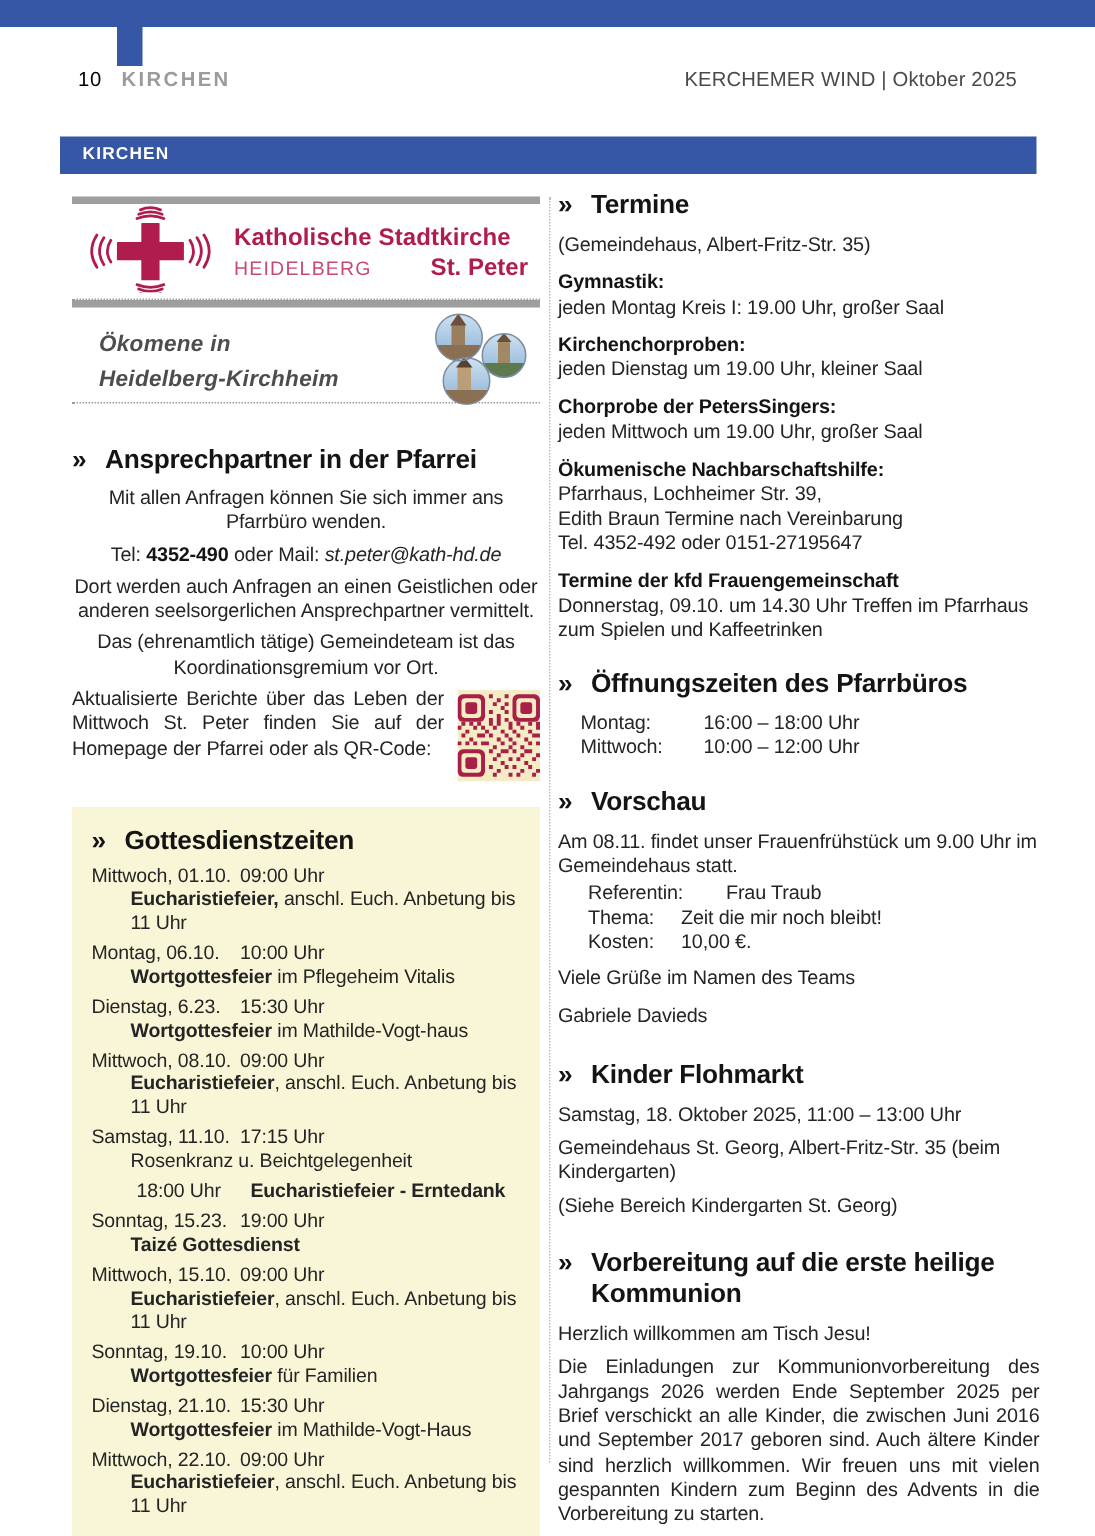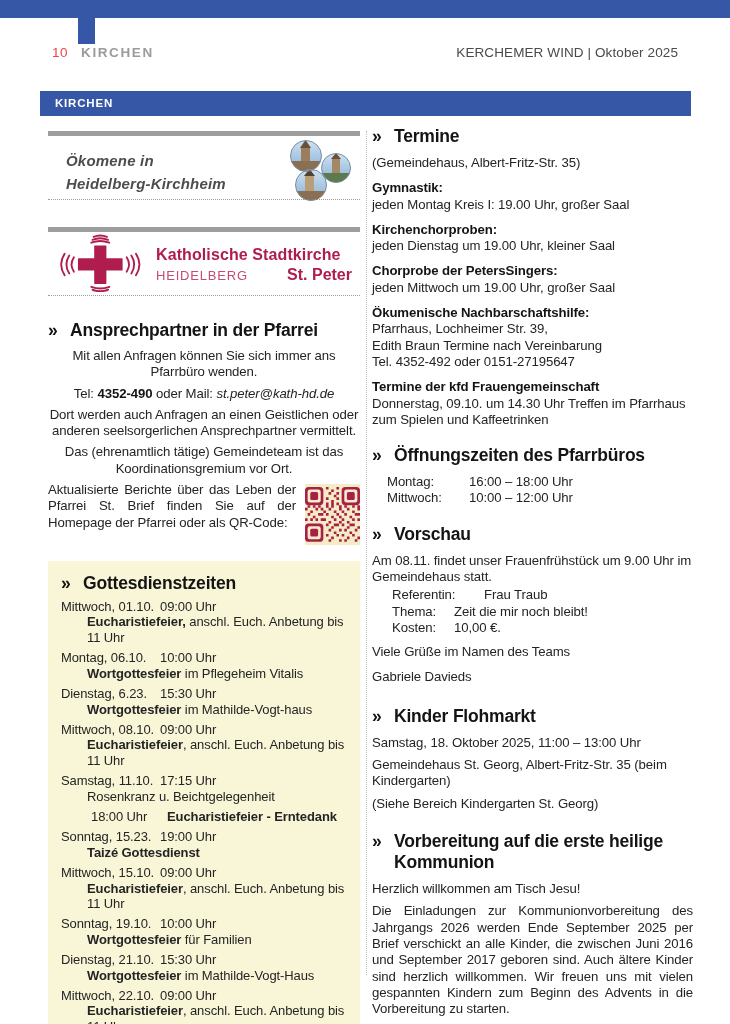--- a/index.html
+++ b/index.html
@@ -5,21 +5,21 @@
   html,body { margin:0; padding:0; }
   body {
     width:730px; height:1024px; position:relative; overflow:hidden;
     background:#ffffff; font-family:"Liberation Sans", sans-serif;
     color:#242424; -webkit-font-smoothing:antialiased;
   }
   
   .topbar { position:absolute; left:0; top:0; width:730px; height:18px; background:#3656a6; }
   .toptab { position:absolute; left:78px; top:18px; width:17px; height:26px; background:#3656a6; }
   .runhead { position:absolute; left:52px; right:52px; top:45px; display:flex; align-items:baseline; font-size:13.5px; }
-  .pgnum  { color:#ef4444; letter-spacing:0.5px; }
+  .pgnum  { color:#000000; letter-spacing:0.5px; }
   .pgsec  { color:#9b9b9b; font-weight:700; letter-spacing:1.6px; margin-left:13px; }
   .pgright{ margin-left:auto; color:#4a4a4a; letter-spacing:0.1px; }
   
   .banner { position:absolute; left:40px; top:91px; width:651px; height:25px; background:#3656a6; }
   .banner span { display:block; line-height:25px; padding-left:15px; color:#fff; font-weight:700; font-size:11.5px; letter-spacing:0.8px; }
   
   .coldiv { position:absolute; left:366px; top:131px; height:844px; border-left:1px dotted #bdbdbd; }
   .lcol { position:absolute; left:48px; top:131px; width:312px; }
   .rcol { position:absolute; left:372px; top:126px; width:321px; }
   
@@ -80,20 +80,52 @@
   <span class="pgright">KERCHEMER WIND | Oktober 2025</span>
 </div>
 
 <div class="banner">
   <span>KIRCHEN</span>
 </div>
 
 <div class="coldiv"></div>
 
 <div class="lcol">
+
+  <div class="gbox" id="box-logo">
+    <span>
+      <svg width="92" height="58" viewBox="-14 -8 158 100">
+        <g fill="#b11c4e">
+          <rect x="55" y="12" width="21" height="66" rx="1"></rect>
+          <rect x="27" y="34" width="77" height="21" rx="1"></rect>
+        </g>
+        <g fill="none" stroke="#b11c4e" stroke-width="3.2" stroke-linecap="round">
+          <path d="M20 32 Q12 44.5 20 57"></path>
+          <path d="M12 29 Q2 44.5 12 60"></path>
+          <path d="M4 26 Q-8 44.5 4 63"></path>
+          <path d="M111 32 Q119 44.5 111 57"></path>
+          <path d="M119 29 Q129 44.5 119 60"></path>
+          <path d="M127 26 Q139 44.5 127 63"></path>
+          <path d="M50 7 Q65.5 1 81 7"></path>
+          <path d="M52 2 Q65.5 -3.5 79 2"></path>
+          <path d="M54 -3 Q65.5 -8 77 -3"></path>
+          <path d="M50 83 Q65.5 89 81 83"></path>
+          <path d="M52 88 Q65.5 93.5 79 88"></path>
+          <path d="M54 93 Q65.5 98 77 93"></path>
+        </g>
+      </svg>
+    </span>
+    <span class="logo-text">
+      <span class="logo-l1" style="display:block">Katholische Stadtkirche</span>
+      <span class="logo-l2">
+        <span class="logo-hd">HEIDELBERG</span>
+        <span class="logo-sp">St. Peter</span>
+      </span>
+    </span>
+  </div>
 
   <div class="gbox" id="box-oek">
     <div class="oek-title">
       <div>Ökomene in</div>
       <div>Heidelberg-Kirchheim</div>
     </div>
     <div class="oek-photos">
       <svg width="72" height="64" viewBox="0 0 72 64">
         <defs>
           <linearGradient id="sky" x1="0" y1="0" x2="0" y2="1">
@@ -129,52 +161,20 @@
           <polygon points="20,37 25.5,30 31,37" fill="#56412f"></polygon>
           <rect x="13" y="52" width="28" height="10" fill="#8a6f52"></rect>
         </g>
         <circle cx="22" cy="17" r="15.5" fill="none" stroke="#7d8da0" stroke-width="1"></circle>
         <circle cx="52" cy="29" r="14.5" fill="none" stroke="#7d8da0" stroke-width="1"></circle>
         <circle cx="27" cy="46" r="15.5" fill="none" stroke="#7d8da0" stroke-width="1"></circle>
       </svg>
     </div>
   </div>
 
-  <div class="gbox" id="box-logo">
-    <span>
-      <svg width="92" height="58" viewBox="-14 -8 158 100">
-        <g fill="#b11c4e">
-          <rect x="55" y="12" width="21" height="66" rx="1"></rect>
-          <rect x="27" y="34" width="77" height="21" rx="1"></rect>
-        </g>
-        <g fill="none" stroke="#b11c4e" stroke-width="3.2" stroke-linecap="round">
-          <path d="M20 32 Q12 44.5 20 57"></path>
-          <path d="M12 29 Q2 44.5 12 60"></path>
-          <path d="M4 26 Q-8 44.5 4 63"></path>
-          <path d="M111 32 Q119 44.5 111 57"></path>
-          <path d="M119 29 Q129 44.5 119 60"></path>
-          <path d="M127 26 Q139 44.5 127 63"></path>
-          <path d="M50 7 Q65.5 1 81 7"></path>
-          <path d="M52 2 Q65.5 -3.5 79 2"></path>
-          <path d="M54 -3 Q65.5 -8 77 -3"></path>
-          <path d="M50 83 Q65.5 89 81 83"></path>
-          <path d="M52 88 Q65.5 93.5 79 88"></path>
-          <path d="M54 93 Q65.5 98 77 93"></path>
-        </g>
-      </svg>
-    </span>
-    <span class="logo-text">
-      <span class="logo-l1" style="display:block">Katholische Stadtkirche</span>
-      <span class="logo-l2">
-        <span class="logo-hd">HEIDELBERG</span>
-        <span class="logo-sp">St. Peter</span>
-      </span>
-    </span>
-  </div>
-
   <div id="ansp">
     <div class="h">
       <span class="mk">»</span>
       <span>Ansprechpartner in der Pfarrei</span>
     </div>
     <p class="t just mb">Mit allen Anfragen können Sie sich immer ans Pfarrbüro wenden.</p>
     <p class="t mb"><span>Tel: </span><b class="strong">4352-490</b><span> oder Mail: </span><i class="em">st.peter@kath-hd.de</i></p>
     <p class="t just mb">Dort werden auch Anfragen an einen Geistlichen oder anderen seelsorgerlichen Ansprechpartner vermittelt.</p>
     <p class="t just mb">Das (ehrenamtlich tätige) Gemeindeteam ist das Koordinationsgremium vor Ort.</p>
     <div>
@@ -188,21 +188,21 @@
             <rect x="1" y="1" width="5" height="5" rx="0.9" fill="#f5ecc6"></rect>
               <rect x="15" y="1" width="5" height="5" rx="0.9" fill="#f5ecc6"></rect>
               <rect x="1" y="15" width="5" height="5" rx="0.9" fill="#f5ecc6"></rect>
             <rect x="2" y="2" width="3" height="3" rx="0.6"></rect>
               <rect x="16" y="2" width="3" height="3" rx="0.6"></rect>
               <rect x="2" y="16" width="3" height="3" rx="0.6"></rect>
             <path d="M8 0h1v1h-1zM10 1h1v1h-1zM12 0h1v1h-1zM9 2h1v1h-1zM12 2h1v1h-1zM11 3h1v1h-1zM8 4h1v1h-1zM12 4h1v1h-1zM10 5h1v1h-1zM8 6h1v1h-1zM10 6h1v1h-1zM12 6h1v1h-1zM1 7h1v1h-1zM3 7h1v1h-1zM5 7h1v1h-1zM8 7h1v1h-1zM10 7h1v1h-1zM13 7h1v1h-1zM15 7h1v1h-1zM18 7h1v1h-1zM20 7h1v1h-1zM0 8h1v1h-1zM2 9h1v1h-1zM4 8h1v1h-1zM1 10h1v1h-1zM3 11h1v1h-1zM5 10h1v1h-1zM0 12h1v1h-1zM2 12h1v1h-1zM4 12h1v1h-1zM6 8h1v1h-1zM6 10h1v1h-1zM6 12h1v1h-1zM7 9h1v1h-1zM9 8h1v1h-1zM11 9h1v1h-1zM13 8h1v1h-1zM8 10h1v1h-1zM10 11h1v1h-1zM12 10h1v1h-1zM7 12h1v1h-1zM9 13h1v1h-1zM11 12h1v1h-1zM13 13h1v1h-1zM13 11h1v1h-1zM14 9h1v1h-1zM16 8h1v1h-1zM18 9h1v1h-1zM20 8h1v1h-1zM15 10h1v1h-1zM17 11h1v1h-1zM19 10h1v1h-1zM14 12h1v1h-1zM16 13h1v1h-1zM18 12h1v1h-1zM20 12h1v1h-1zM20 10h1v1h-1zM8 14h1v1h-1zM10 15h1v1h-1zM12 14h1v1h-1zM11 14h1v1h-1zM9 16h1v1h-1zM11 17h1v1h-1zM13 16h1v1h-1zM8 18h1v1h-1zM10 19h1v1h-1zM12 18h1v1h-1zM9 20h1v1h-1zM13 20h1v1h-1zM14 14h1v1h-1zM17 14h1v1h-1zM16 15h1v1h-1zM18 14h1v1h-1zM20 15h1v1h-1zM15 16h1v1h-1zM17 17h1v1h-1zM19 16h1v1h-1zM14 18h1v1h-1zM16 19h1v1h-1zM18 18h1v1h-1zM20 19h1v1h-1zM15 20h1v1h-1zM19 20h1v1h-1z"></path>
           </g>
         </svg>
       </span>
-      <p class="t just" style="margin:0">Aktualisierte Berichte über das Leben der Pfarrei St. Brief finden Sie auf der Homepage der Pfarrei oder als QR-Code:</p>
+      <p class="t just" style="margin:0">Aktualisierte Berichte über das Leben der Mittwoch St. Peter finden Sie auf der Homepage der Pfarrei oder als QR-Code:</p>
     </div>
     <div style="clear:both"></div>
   </div>
 
   <div id="gd">
     <div class="h">
       <span class="mk">»</span>
       <span>Gottesdienstzeiten</span>
     </div>
 

